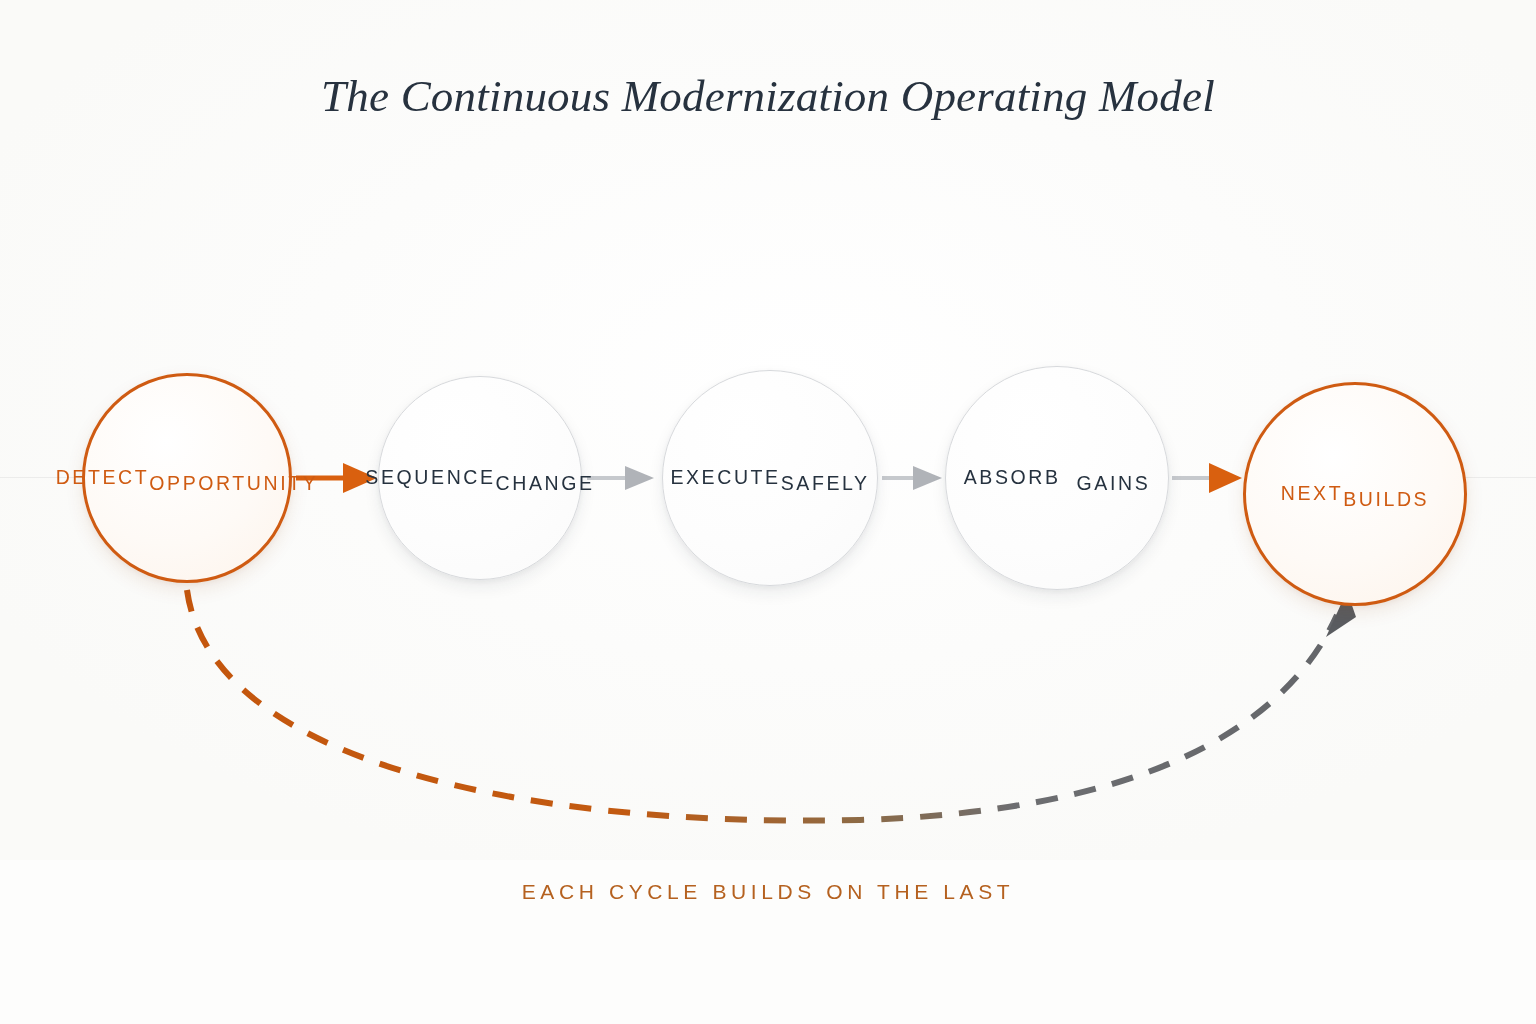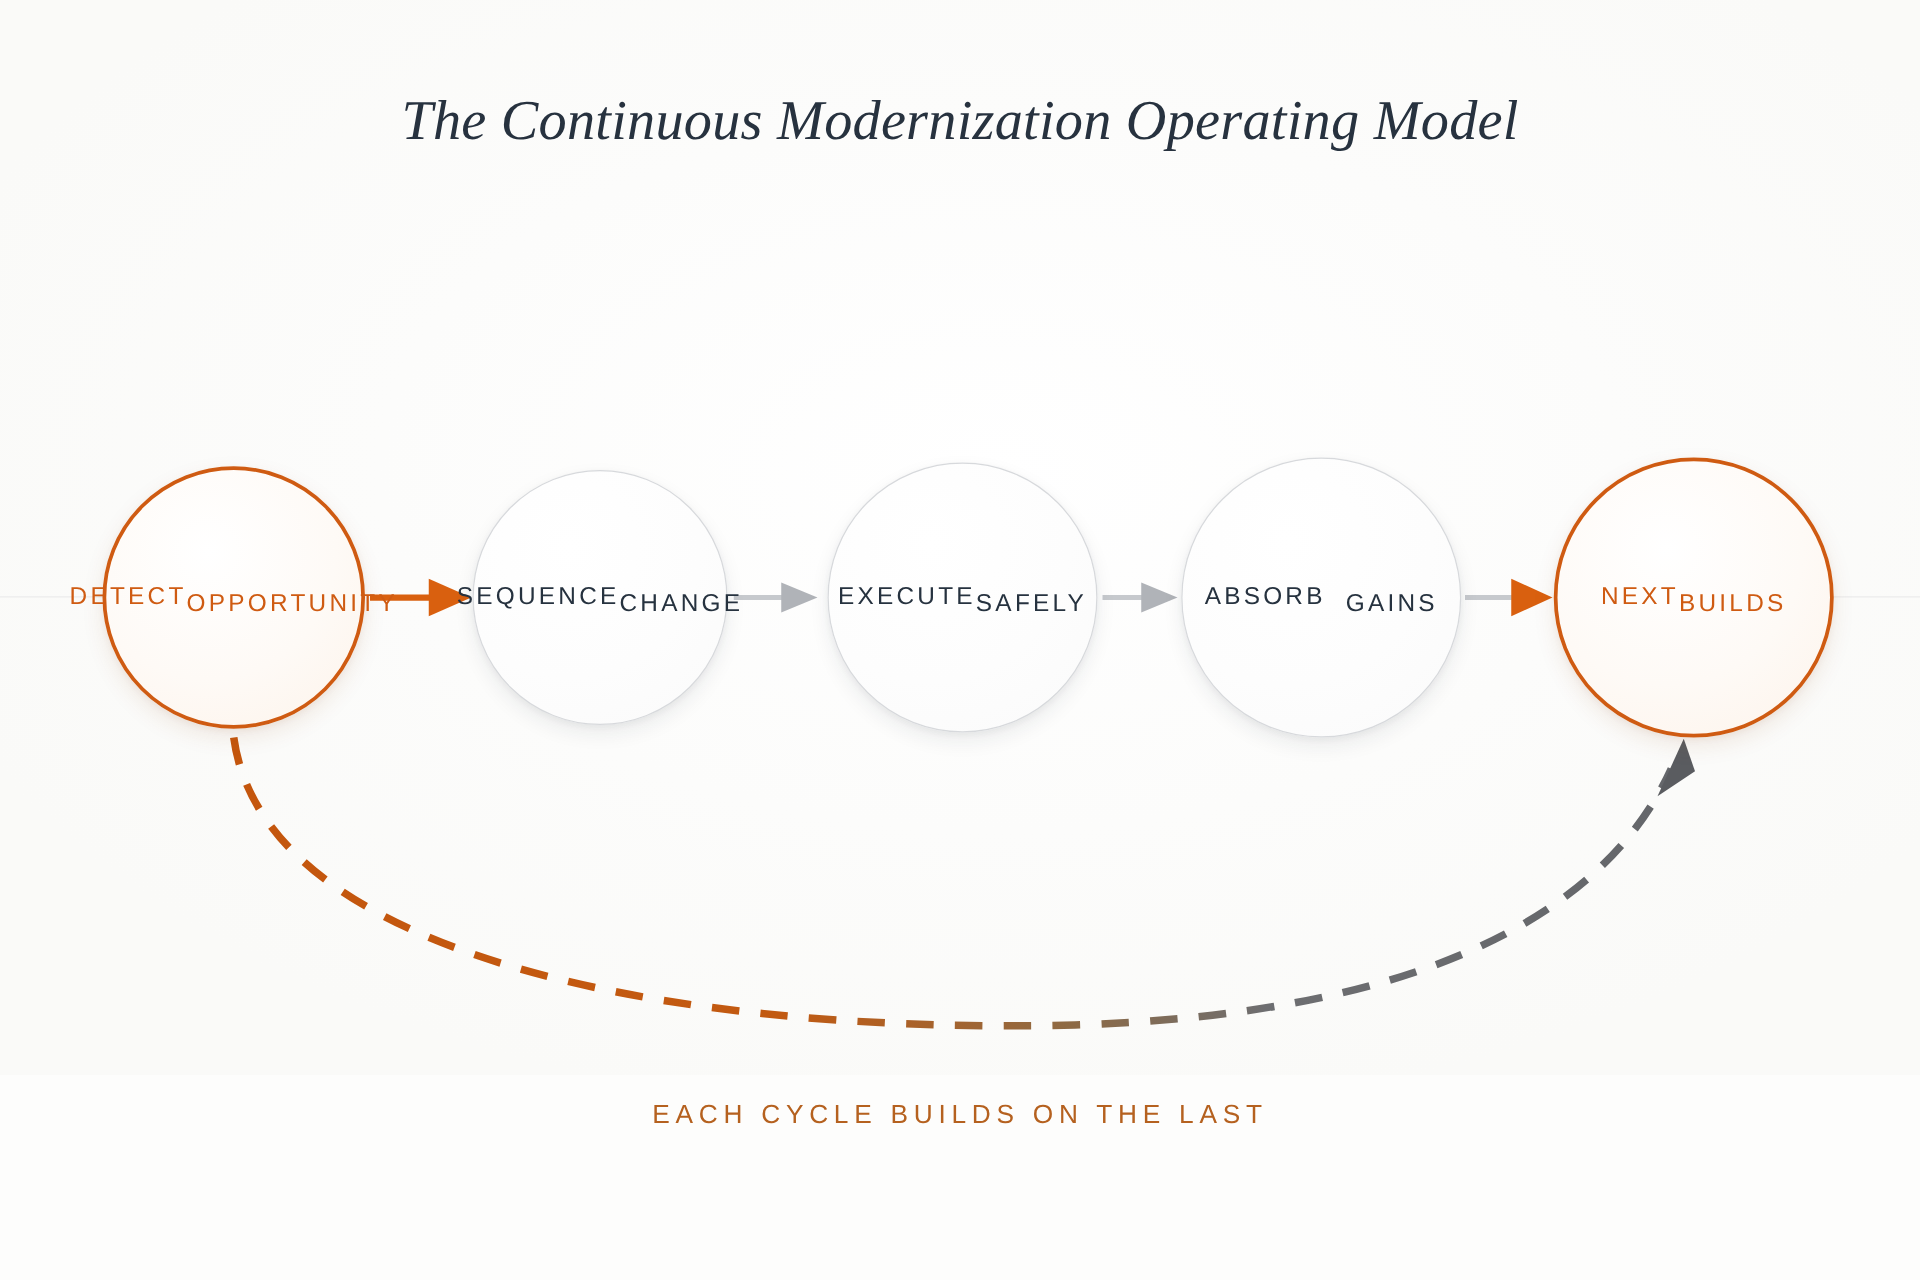--- a/index.html
+++ b/index.html
@@ -166,20 +166,20 @@
   <div class="node neutral" style="left:662px; top:370px;  width:216px; height:216px;">
     <span class="line">EXECUTE</span>
     <span class="line">SAFELY</span>
   </div>
 
   <div class="node neutral" style="left:945px; top:366px;  width:224px; height:224px;gap:16px;">
     <span class="line">ABSORB</span>
     <span class="line">GAINS</span>
   </div>
 
-  <div class="node accent" style="left:1243px; top:366px; width:224px; height:224px;">
+  <div class="node accent" style="left:1243px; top:382px; width:224px; height:224px;">
     <span class="line">NEXT</span>
     <span class="line">BUILDS</span>
   </div>
 
   <div class="caption">EACH CYCLE BUILDS ON THE LAST</div>
 
 </div>
 
 </body></html>

